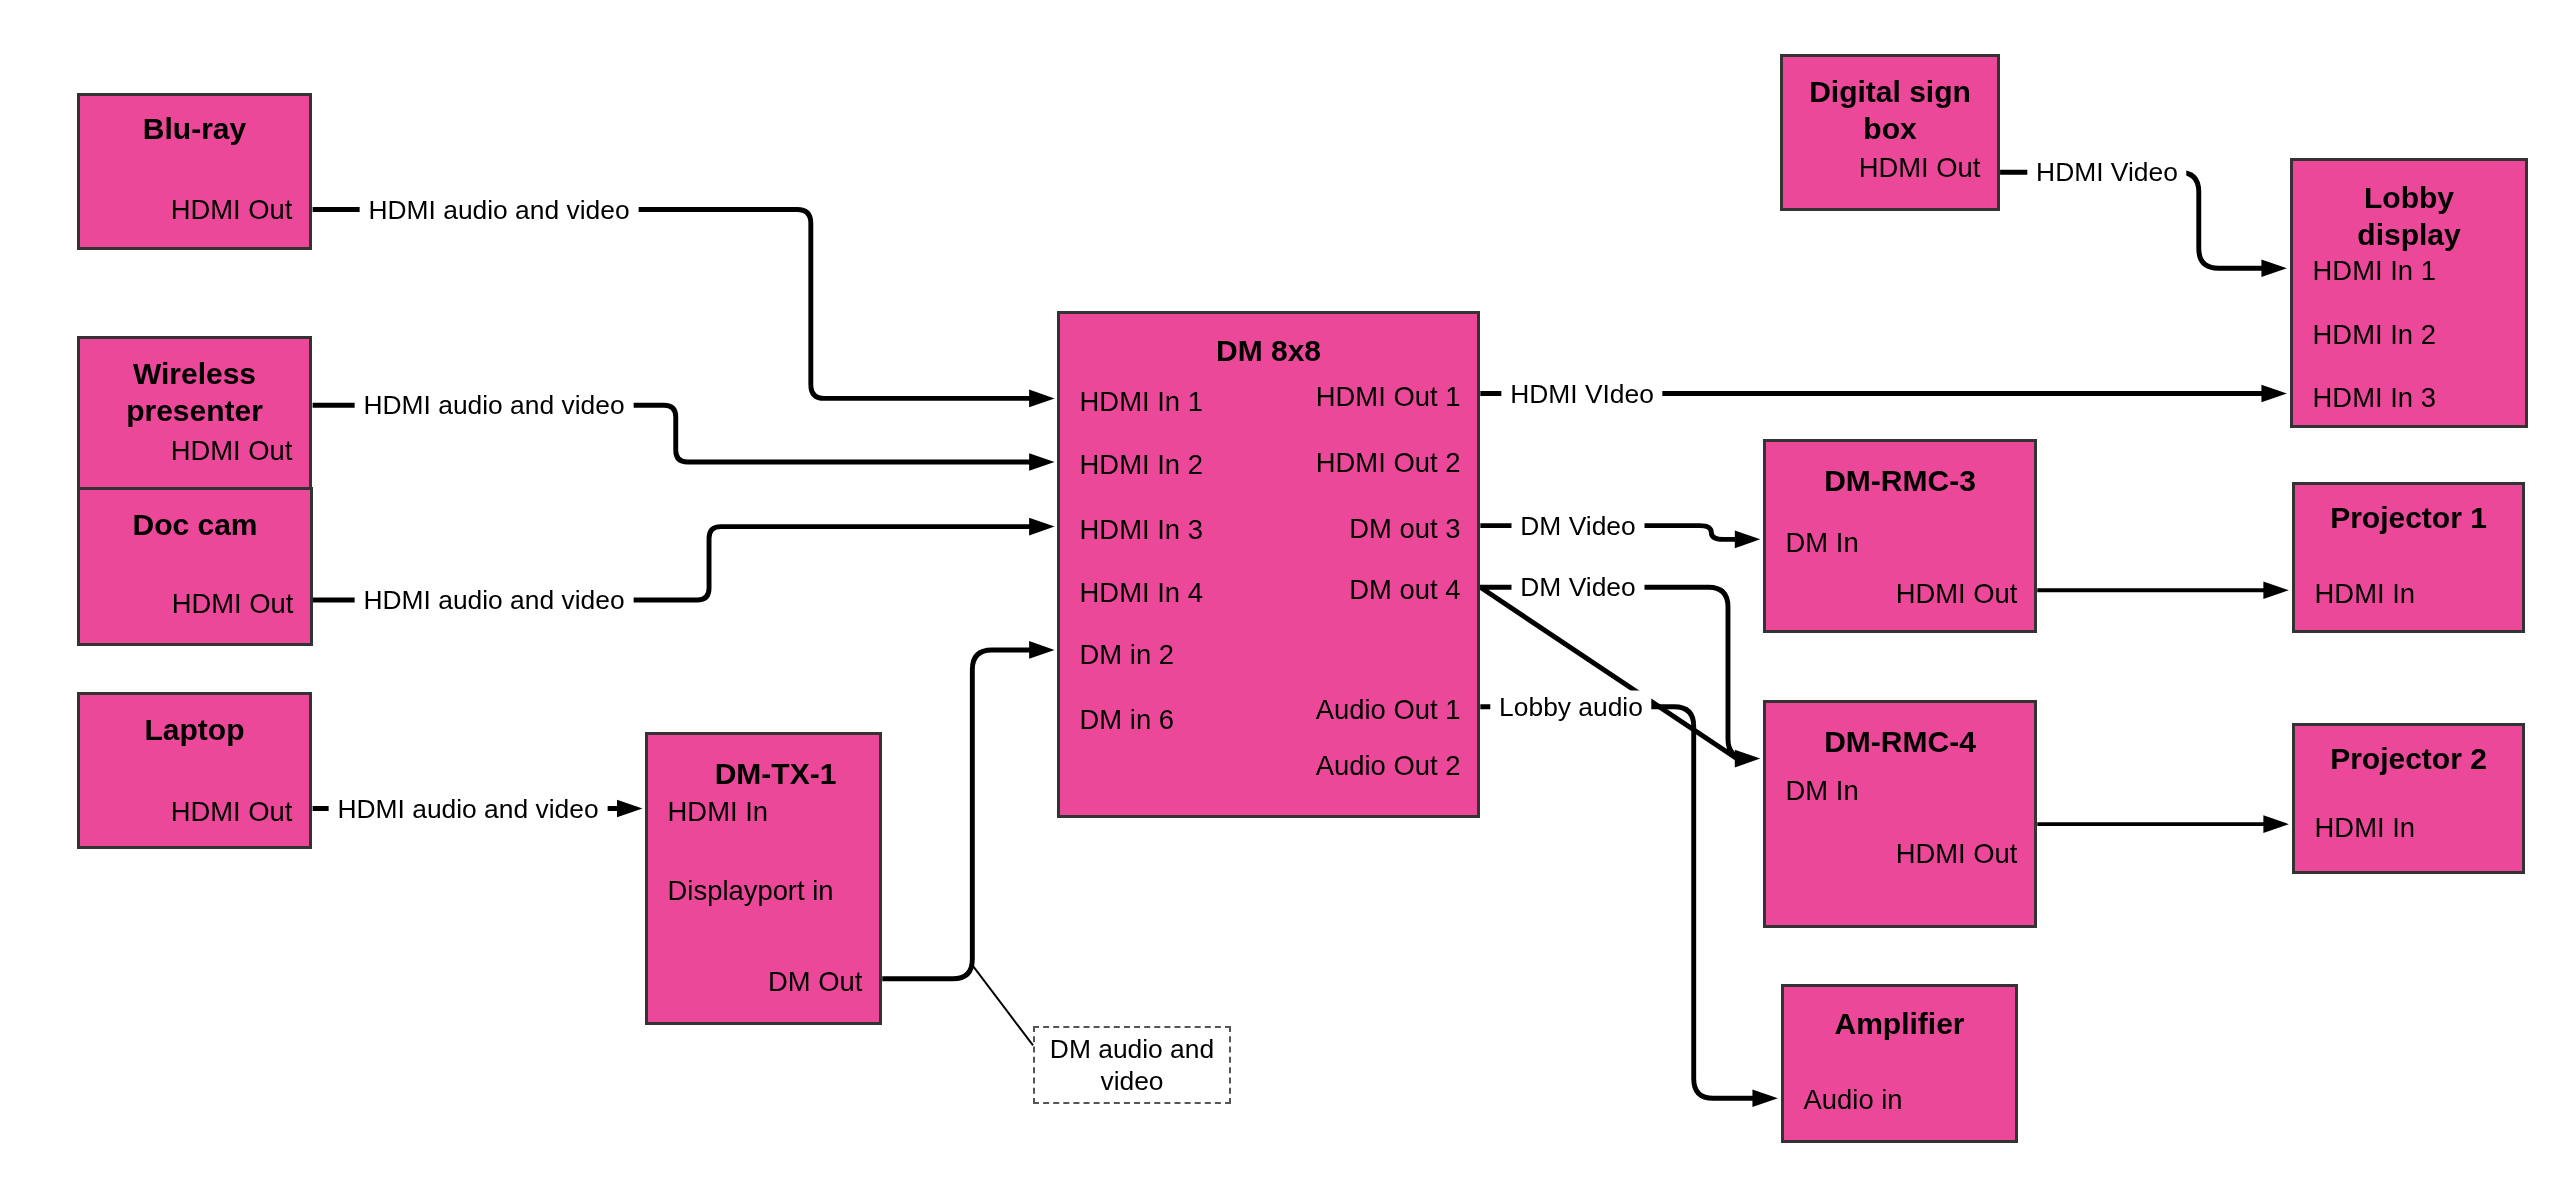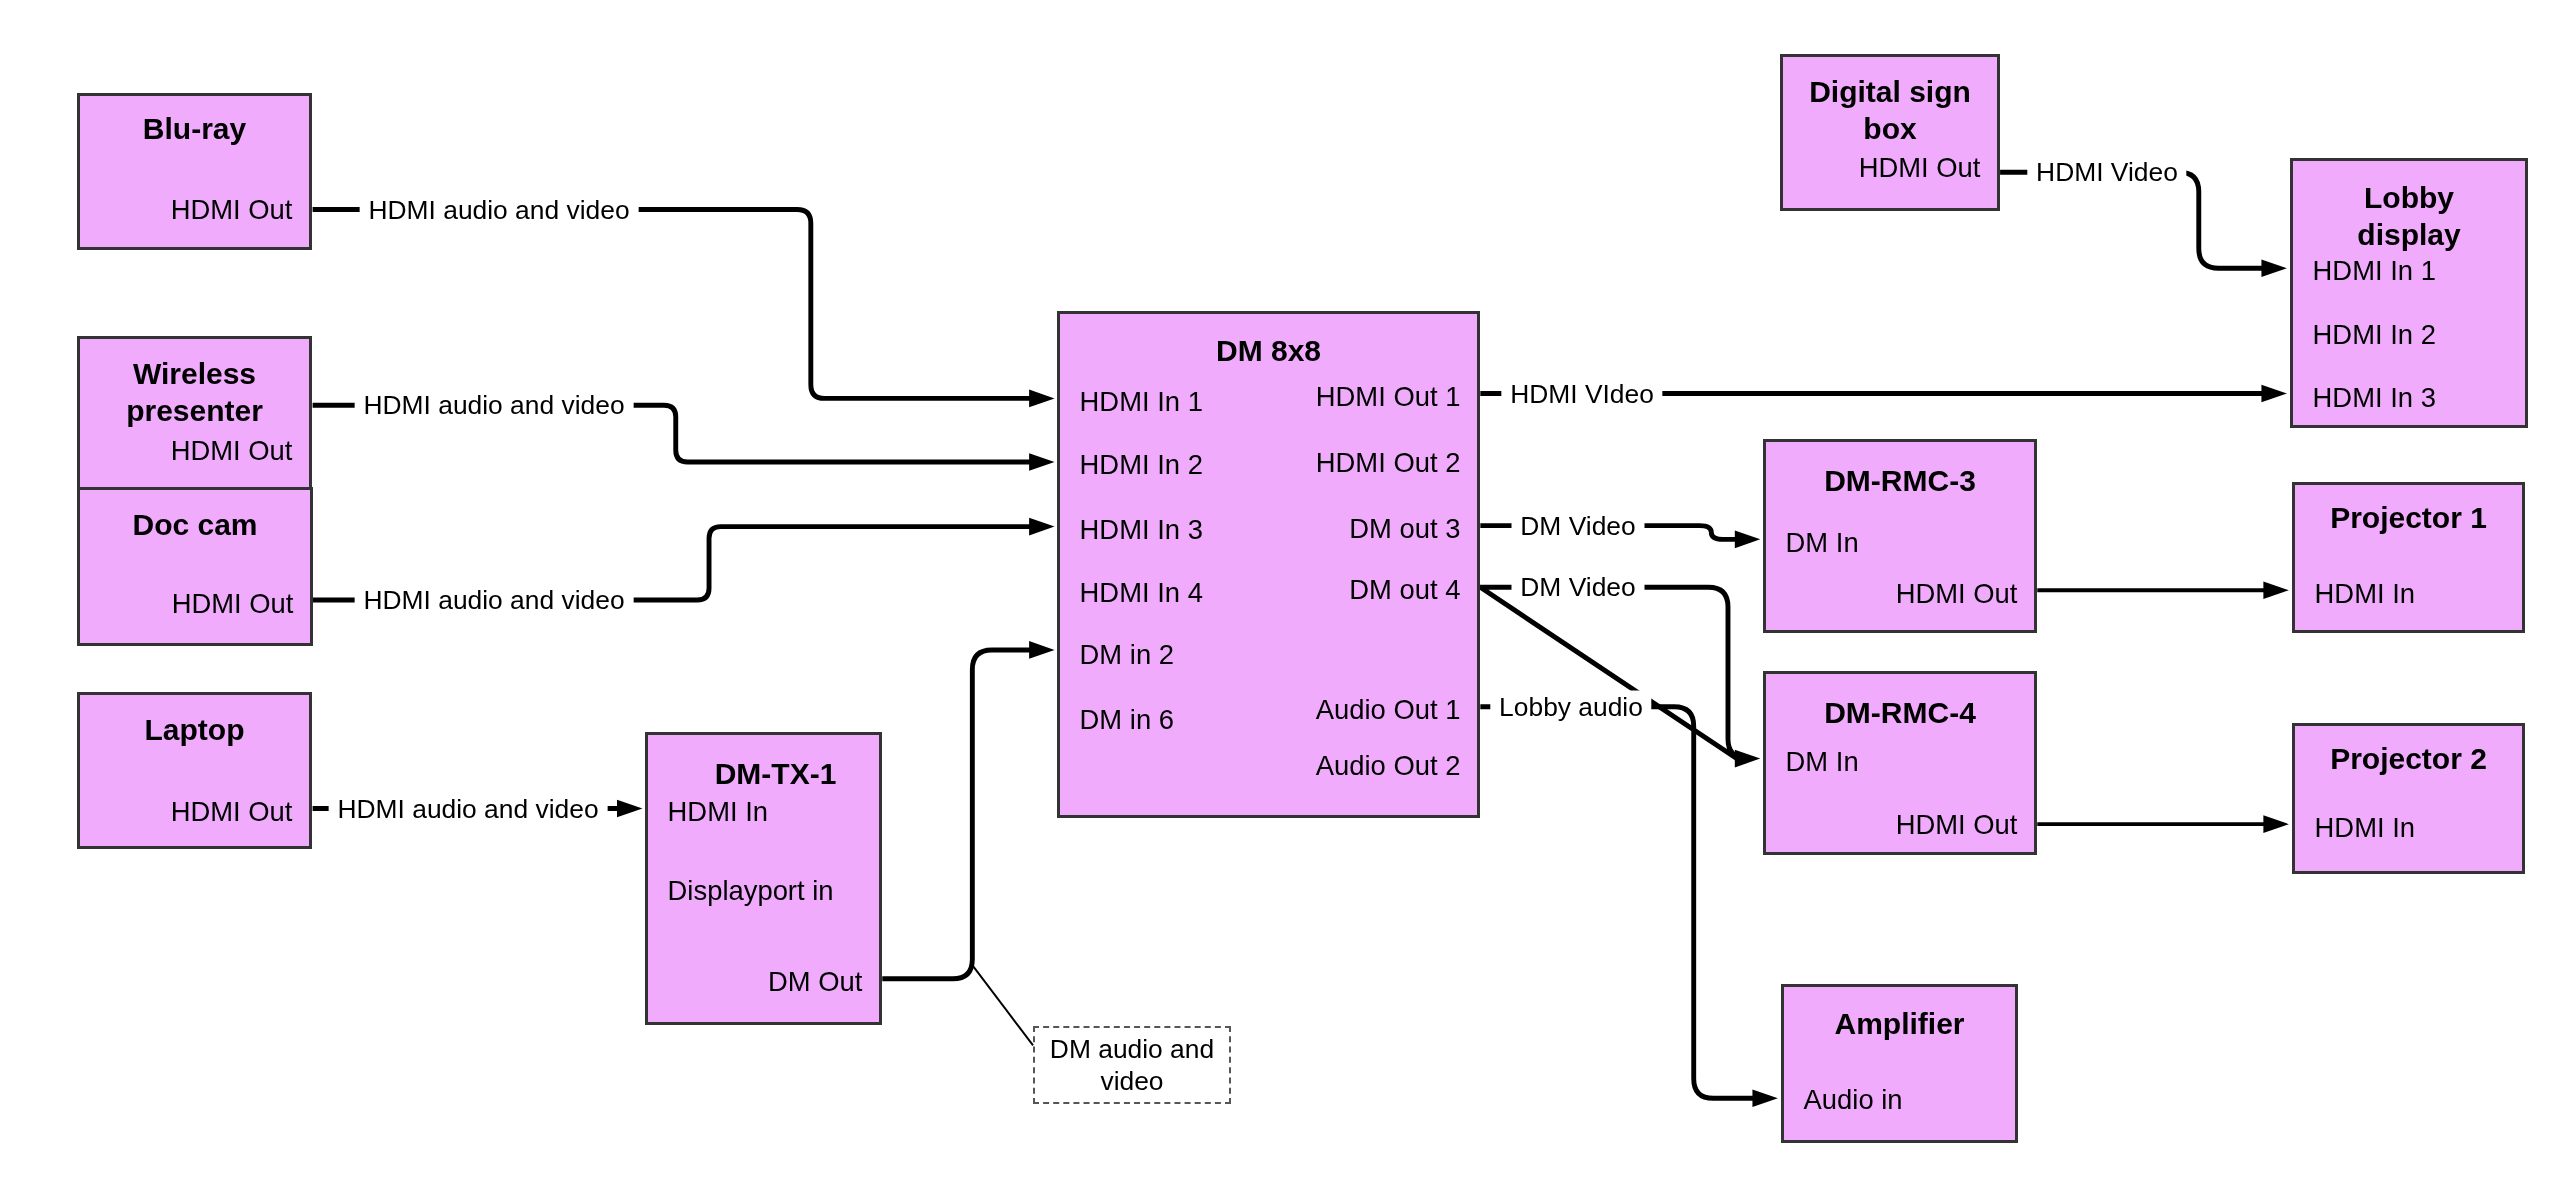--- a/index.html
+++ b/index.html
@@ -7,21 +7,21 @@
     position:relative;
     width:2576px;height:1201px;
     background:#ffffff;
     font-family:"Liberation Sans", sans-serif;
     color:#000000;
     overflow:hidden;
   }
   #wires{position:absolute;left:0;top:0;width:2576px;height:1201px;}
   .node{
     position:absolute;
-    background:#f0abfc;
+    background:#ec4899;
     border:3.9px solid #333333;
     box-sizing:border-box;
   }
   .title{
     position:absolute;left:0;right:0;
     text-align:center;
     font-weight:700;
     font-size:30px;
     line-height:37px;
   }
@@ -153,21 +153,21 @@
     <div class="title" style="top:19.6px;">DM-RMC-3</div>
     <div class="port pl" style="top:83px;">DM In</div>
     <div class="port pr" style="top:134px;">HDMI Out</div>
   </div>
 
   <div class="node" style="left:2292px;top:482px;width:233px;height:151px;">
     <div class="title" style="top:13.7px;">Projector 1</div>
     <div class="port pl" style="top:91px;">HDMI In</div>
   </div>
 
-  <div class="node" style="left:1763px;top:671px;width:274px;height:184px;text-decoration:underline;">
+  <div class="node" style="left:1763px;top:700px;width:274px;height:228px;text-decoration:underline;">
     <div class="title" style="top:19.6px;">DM-RMC-4</div>
     <div class="port pl" style="top:70px;">DM In</div>
     <div class="port pr" style="top:133px;">HDMI Out</div>
   </div>
 
   <div class="node" style="left:2292px;top:723px;width:233px;height:151px;">
     <div class="title" style="top:13.7px;">Projector 2</div>
     <div class="port pl" style="top:84px;">HDMI In</div>
   </div>
 

